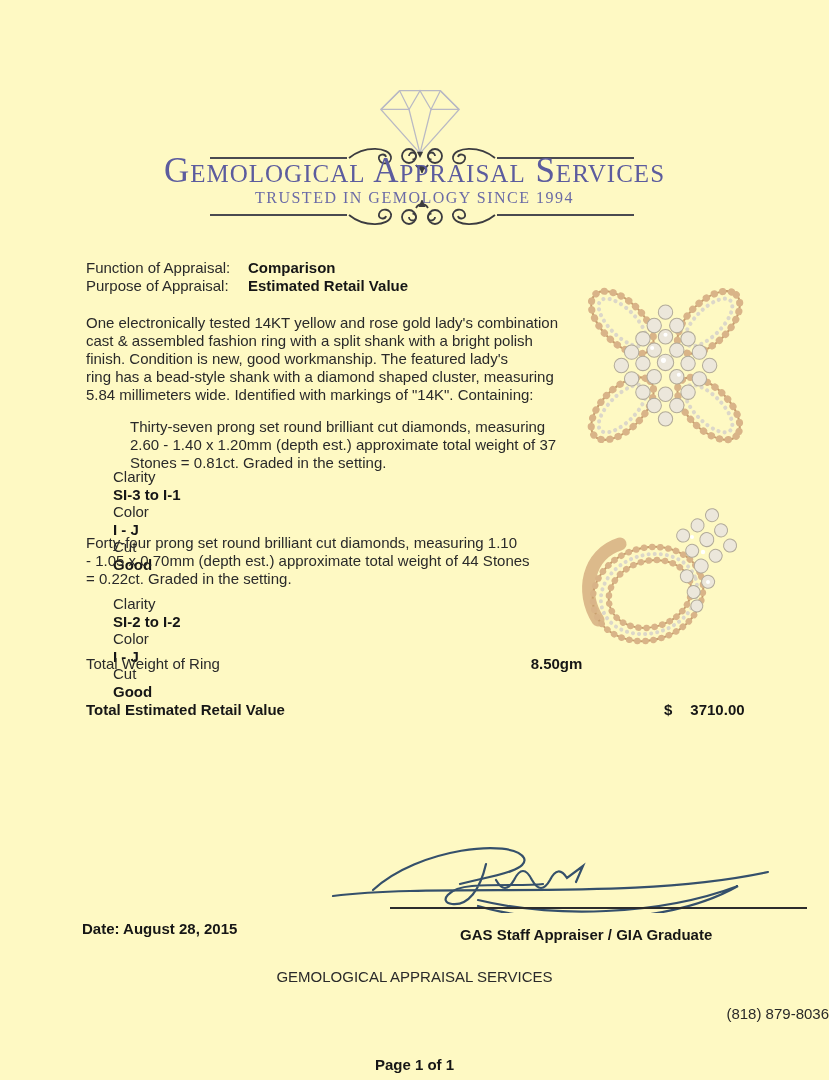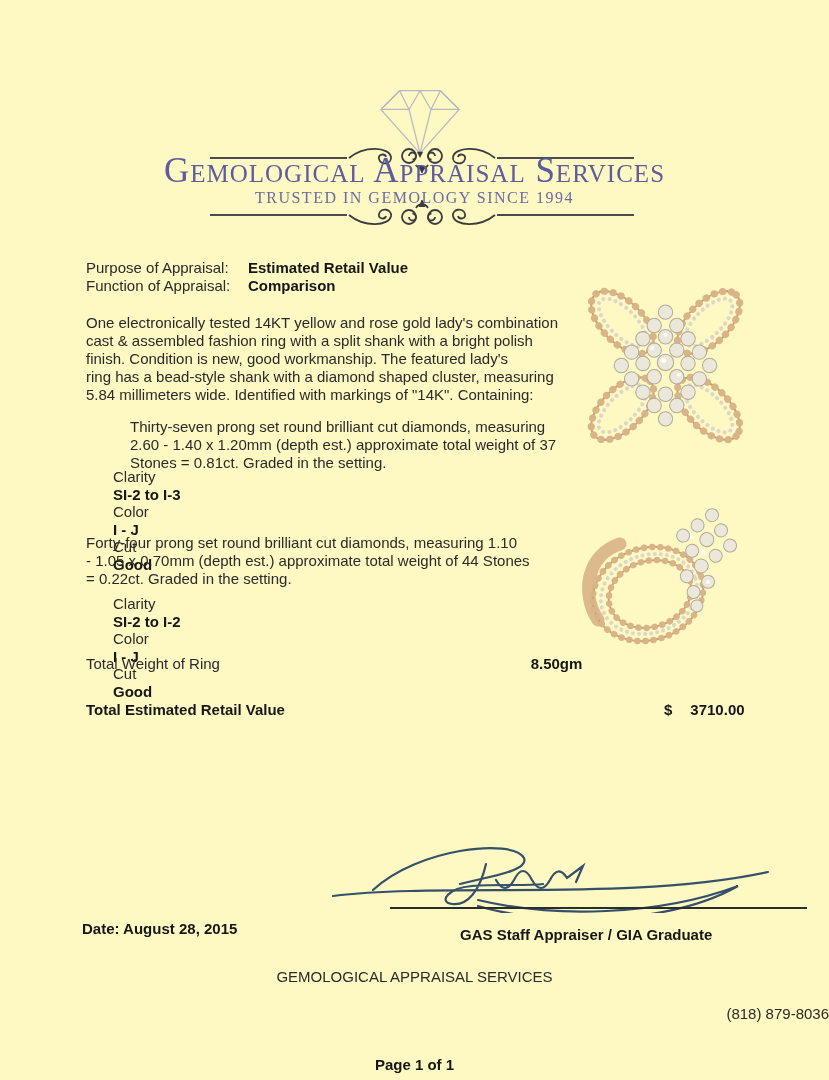--- a/index.html
+++ b/index.html
@@ -88,43 +88,43 @@
       <circle cx="88" cy="13" r="7"></circle>
       <path d="M62 13 a3.5 3.5 0 1 1 3.5 3.5 M88 13 a3.5 3.5 0 1 0 -3.5 3.5"></path>
       <path d="M69 22 C72 27, 78 27, 81 22"></path>
       <path d="M73 24 L75 29 L77 24 Z" fill="#3c3c40"></path>
     </svg>
     <div class="rule"></div>
   </div>
 
   <div class="abs" style="left:86px; top:259px;">
     <div class="kv-row">
+      <span class="k">Function of Appraisal:</span>
+      <span class="bold">Comparison</span>
+    </div>
+    <div class="kv-row">
       <span class="k">Purpose of Appraisal:</span>
       <span class="bold">Estimated Retail Value</span>
-    </div>
-    <div class="kv-row">
-      <span class="k">Function of Appraisal:</span>
-      <span class="bold">Comparison</span>
     </div>
   </div>
 
   <div class="abs pre" style="left:86px; top:314px; width:495px;">One electronically tested 14KT yellow and rose gold lady's combination
 cast &amp; assembled fashion ring with a split shank with a bright polish
 finish. Condition is new, good workmanship. The featured lady's
 ring has a bead-style shank with a diamond shaped cluster, measuring
 5.84 millimeters wide. Identified with markings of "14K".  Containing:</div>
 
   <div class="abs pre" style="left:86px; top:418px; width:495px;margin-left:44px;">Thirty-seven prong set round brilliant cut diamonds, measuring
 2.60 - 1.40 x 1.20mm (depth est.) approximate total weight of 37
 Stones = 0.81ct. Graded in the setting.</div>
 
   <div class="abs" style="left:113px; top:468px;">
     <div class="grade-row">
       <span class="k">Clarity</span>
-      <span class="bold">SI-2 to I-3</span>
+      <span class="bold">SI-3 to I-1</span>
     </div>
     <div class="grade-row">
       <span class="k">Color</span>
       <span class="bold">I - J</span>
     </div>
     <div class="grade-row">
       <span class="k">Cut</span>
       <span class="bold">Good</span>
     </div>
   </div>

